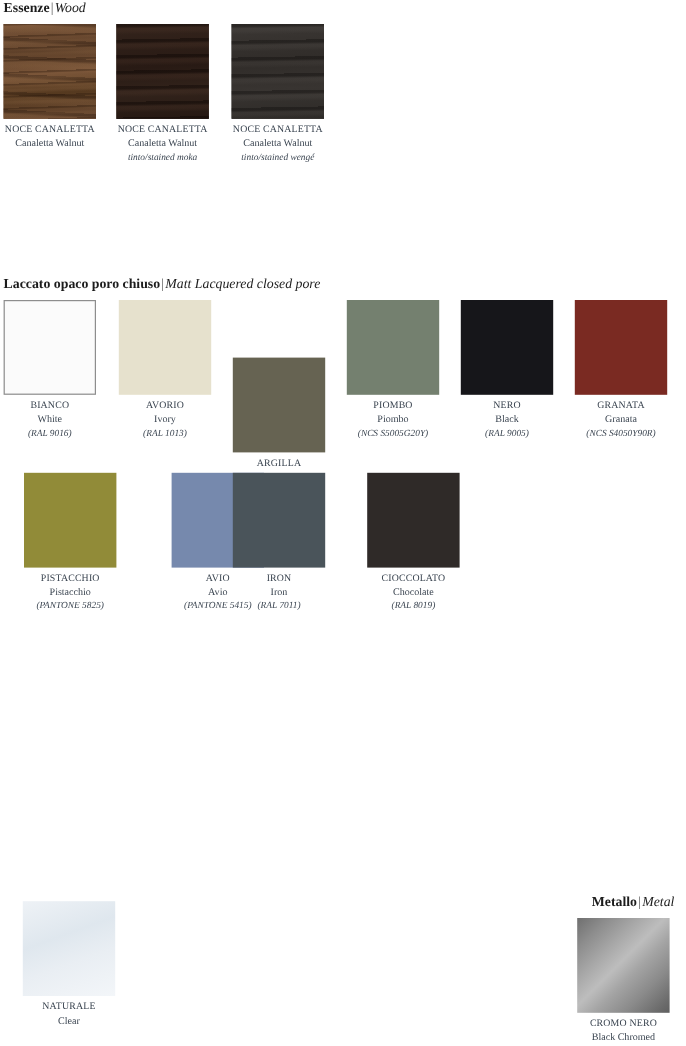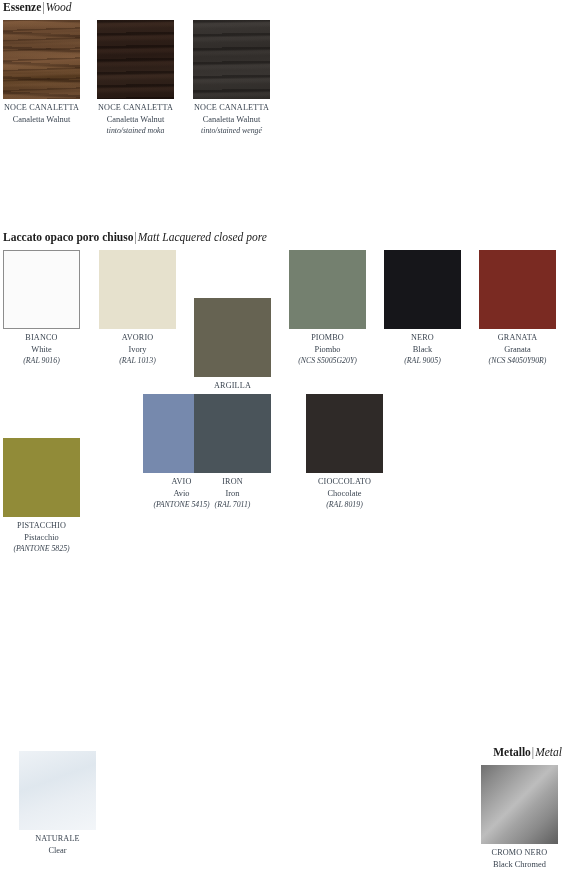--- a/index.html
+++ b/index.html
@@ -219,21 +219,21 @@
       <div class="swatch-chip" style="background:#7a2a22;"></div>
       <div class="swatch-labels">
         <div class="lbl-it">GRANATA</div>
         <div class="lbl-en">Granata</div>
         <div class="lbl-code">(NCS S4050Y90R)</div>
       </div>
     </div>
   </div>
 
   <div class="swatch-row" style="height:130px; margin-top:14px;">
-    <div class="swatch-cell" style="left:3px;margin-top:44px;">
+    <div class="swatch-cell" style="left:20px;">
       <div class="swatch-chip" style="background:#918b38;"></div>
       <div class="swatch-labels">
         <div class="lbl-it">PISTACCHIO</div>
         <div class="lbl-en">Pistacchio</div>
         <div class="lbl-code">(PANTONE 5825)</div>
       </div>
     </div>
     <div class="swatch-cell" style="left:99px;margin-left:44px;">
       <div class="swatch-chip" style="background:#7689ad;"></div>
       <div class="swatch-labels">

